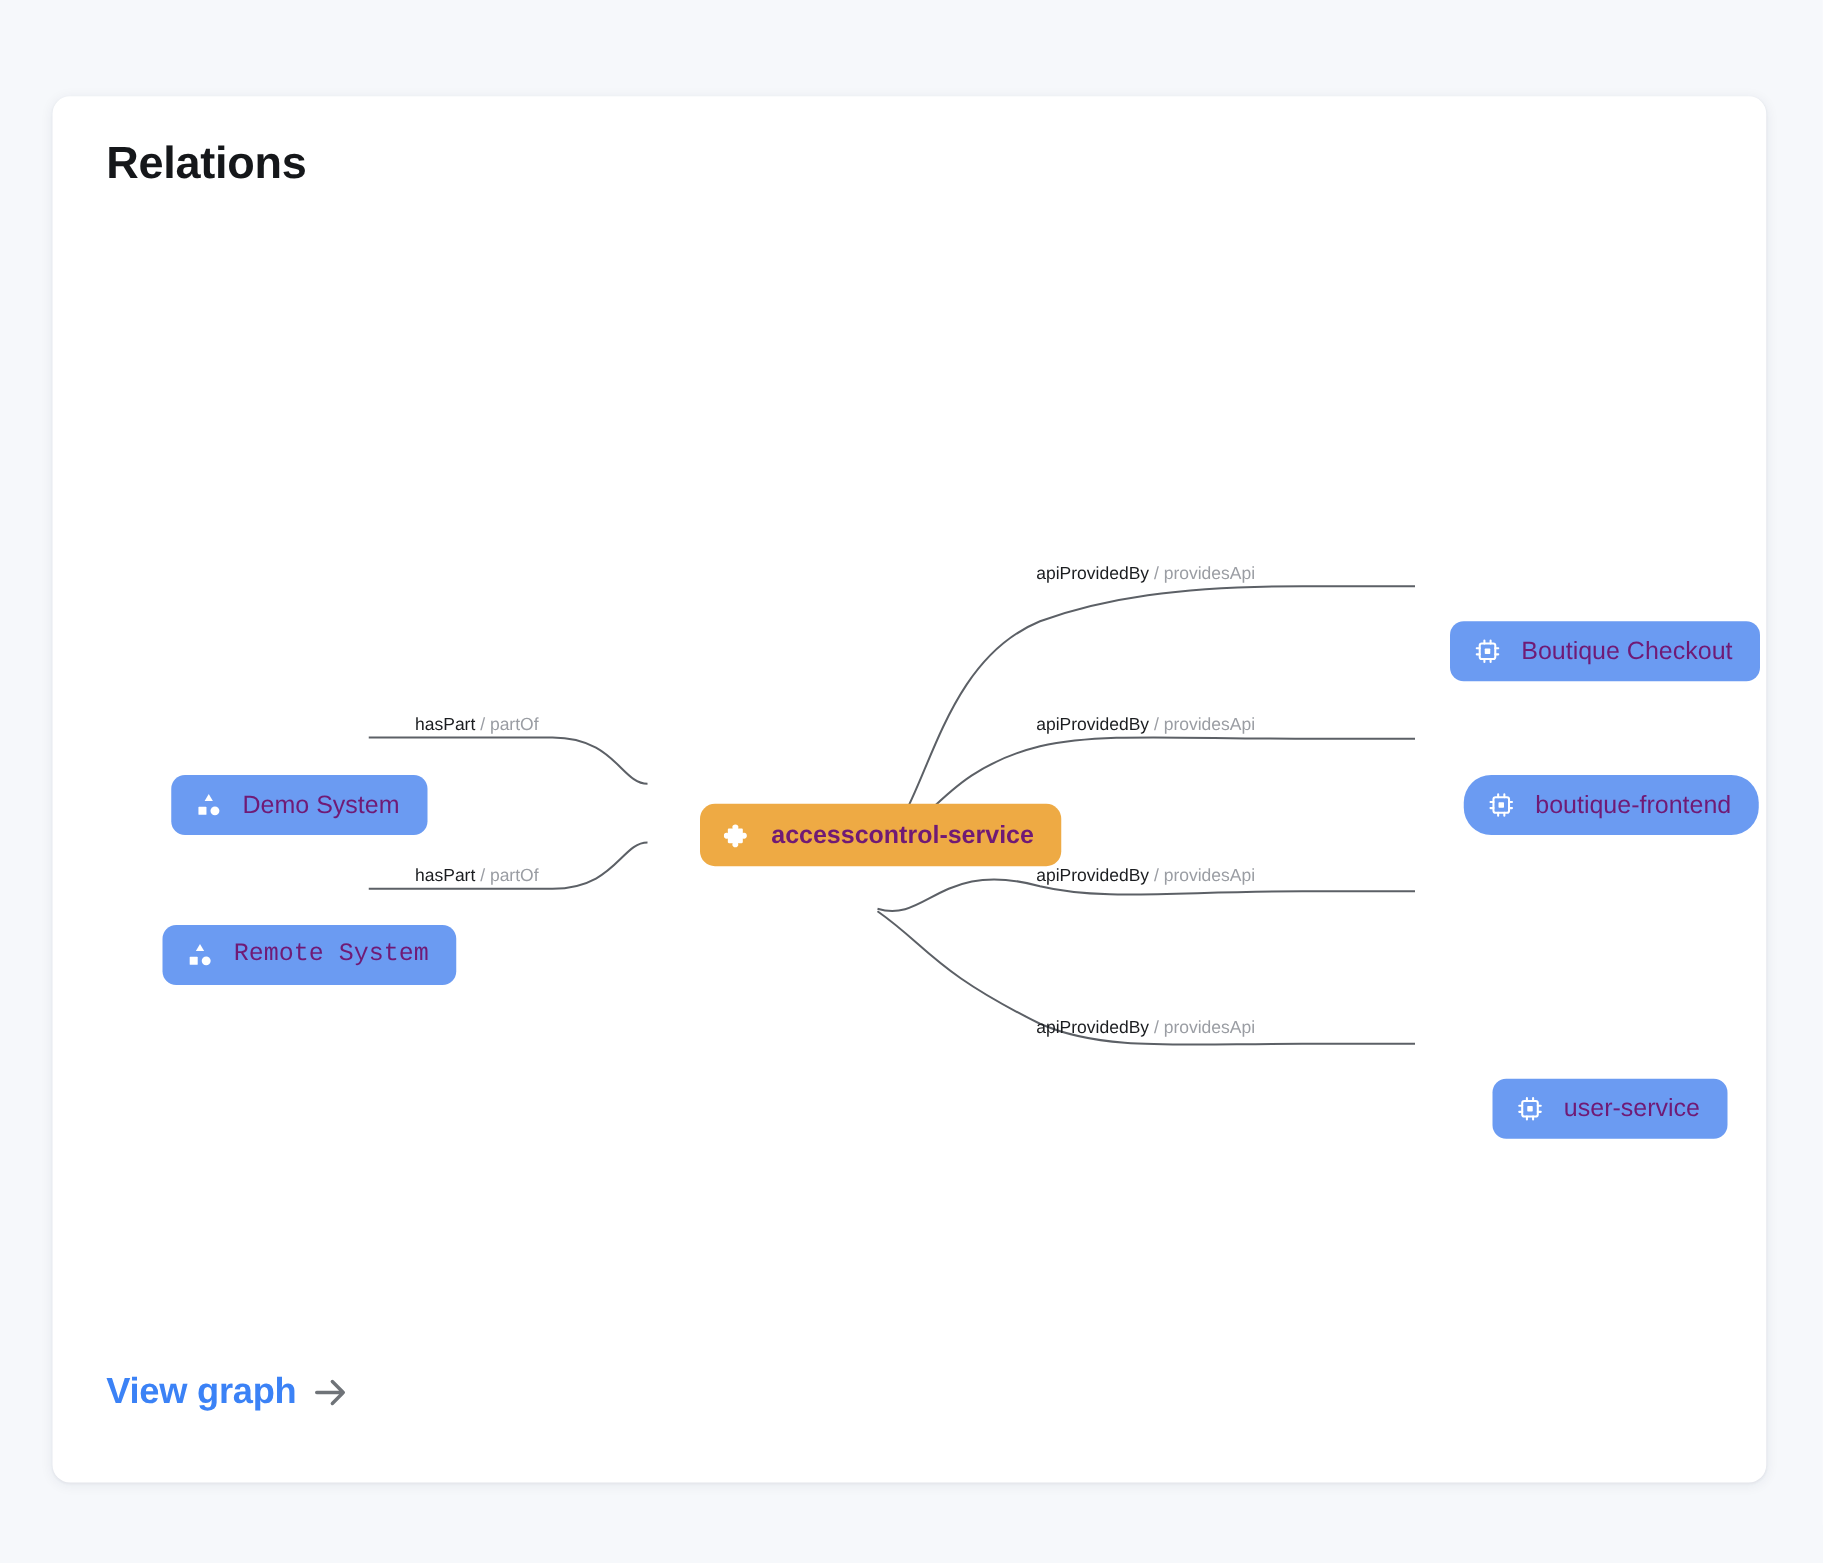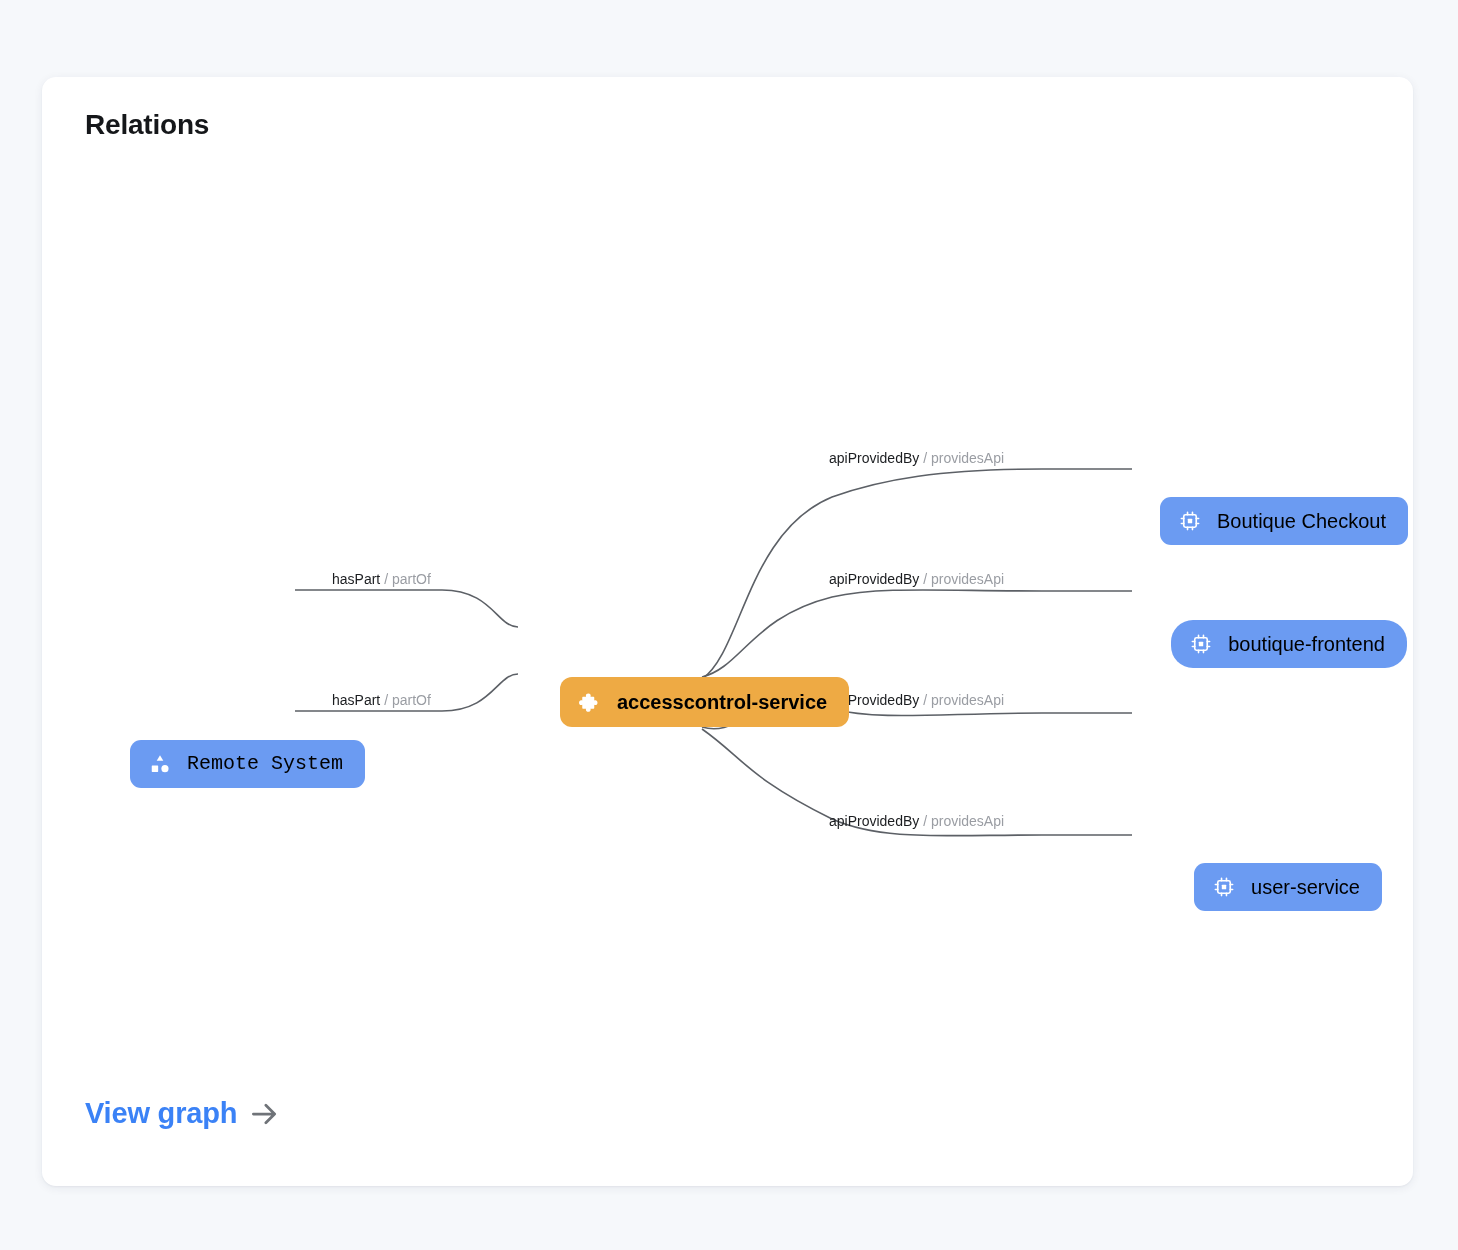--- a/index.html
+++ b/index.html
@@ -30,21 +30,21 @@
     box-shadow: 0 2px 10px rgba(35, 45, 70, 0.07),
                 0 1px 2px rgba(35, 45, 70, 0.05);
     box-sizing: border-box;
     overflow: hidden;
   }
 
   .card-title {
     position: absolute;
     left: 43px;
     top: 32px;
-    font-size: 28px;
+    font-size: 36px;
     font-weight: bold;
     color: #15171a;
     letter-spacing: -0.2px;
   }
 
   
   .graph {
     position: absolute;
     left: 0;
     top: 0;
@@ -79,42 +79,42 @@
     align-items: center;
     justify-content: center;
     width: 22px;
     height: 22px;
     flex: 0 0 22px;
     margin-right: 16px;
   }
 
   .node .node-label {
     font-size: 20px;
-    color: #000000;
+    color: #701a75;
     line-height: 1;
   }
 
   .node-system, .node-component {
     background: #6b9bf2;
   }
 
   .node-center {
     background: #eeaa44;
     height: 50px;
     border-radius: 12px;
   }
   .node-center .node-label {
     font-weight: bold;
     font-size: 20px;
   }
 
   
   #node-demo-system    { left: 95px;  top: 543px; }
   #node-remote-system  { left: 88px;  top: 663px; font-family: Liberation Mono, monospace; }
-  #node-center         { left: 518px; top: 600px; justify-content: center; }
+  #node-center         { left: 518px; top: 566px; justify-content: center; }
 
   #node-boutique-checkout  { right: 5px;  top: 420px; }
   #node-boutique-frontend  { right: 6px;  top: 543px; border-radius: 22px; }
   #node-testingnewissue    { right: 14px; top: 664px; }
   #node-user-service       { right: 31px; top: 786px; }
 
   
   .edge-label {
     position: absolute;
     font-size: 14px;
@@ -200,20 +200,30 @@
       </div>
 
       <div class="edge-label" id="lbl-api-3">
         <span>apiProvidedBy</span><span class="rel-secondary"> / </span><span class="rel-secondary">providesApi</span>
       </div>
 
       <div class="edge-label" id="lbl-api-4">
         <span>apiProvidedBy</span><span class="rel-secondary"> / </span><span class="rel-secondary">providesApi</span>
       </div>
 
+      <div class="node node-system" id="node-demo-system">
+        <span class="node-icon">
+          <svg viewBox="0 0 24 24" width="22" height="22" fill="#ffffff">
+            <path d="M12 2.4 L15.6 8.4 L8.4 8.4 Z"></path>
+            <rect x="3" y="13.6" width="7" height="7" rx="0.6"></rect>
+            <circle cx="17.4" cy="17.1" r="3.9"></circle>
+          </svg>
+        </span>
+        <span class="node-label">Demo System</span>
+      </div>
 
       <div class="node node-system" id="node-remote-system">
         <span class="node-icon">
           <svg viewBox="0 0 24 24" width="22" height="22" fill="#ffffff">
             <path d="M12 2.4 L15.6 8.4 L8.4 8.4 Z"></path>
             <rect x="3" y="13.6" width="7" height="7" rx="0.6"></rect>
             <circle cx="17.4" cy="17.1" r="3.9"></circle>
           </svg>
         </span>
         <span class="node-label">Remote System</span>

